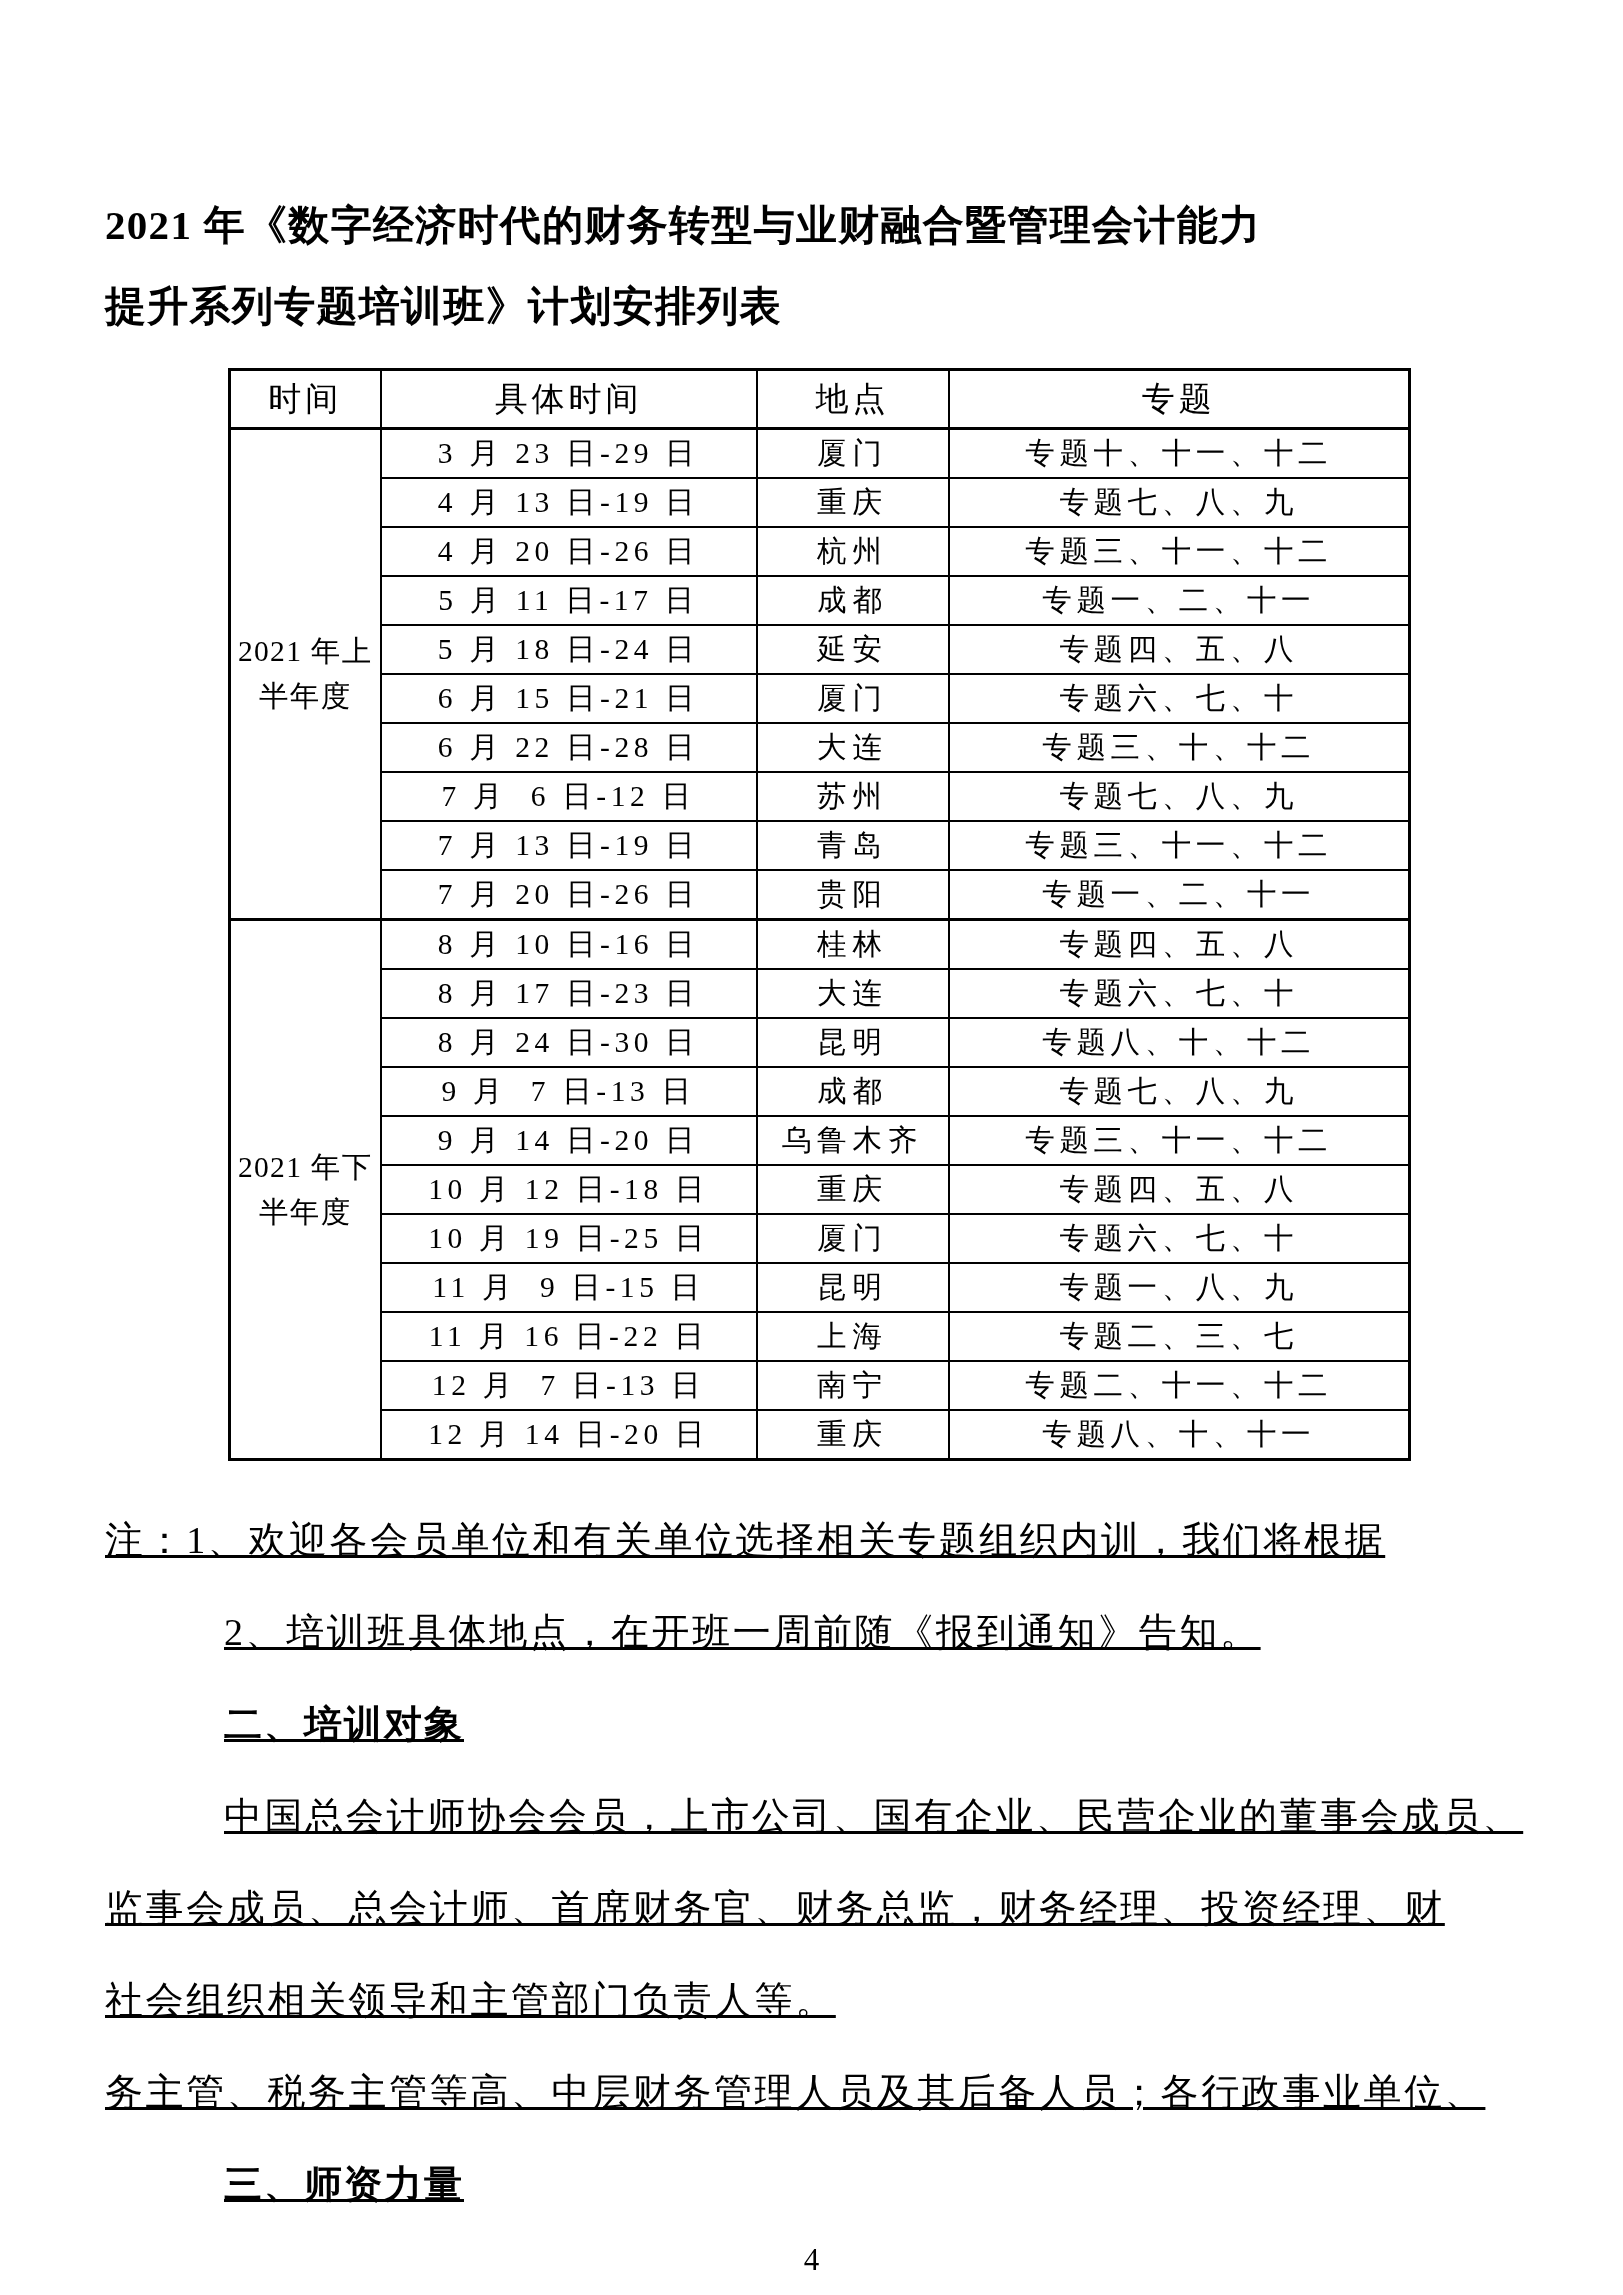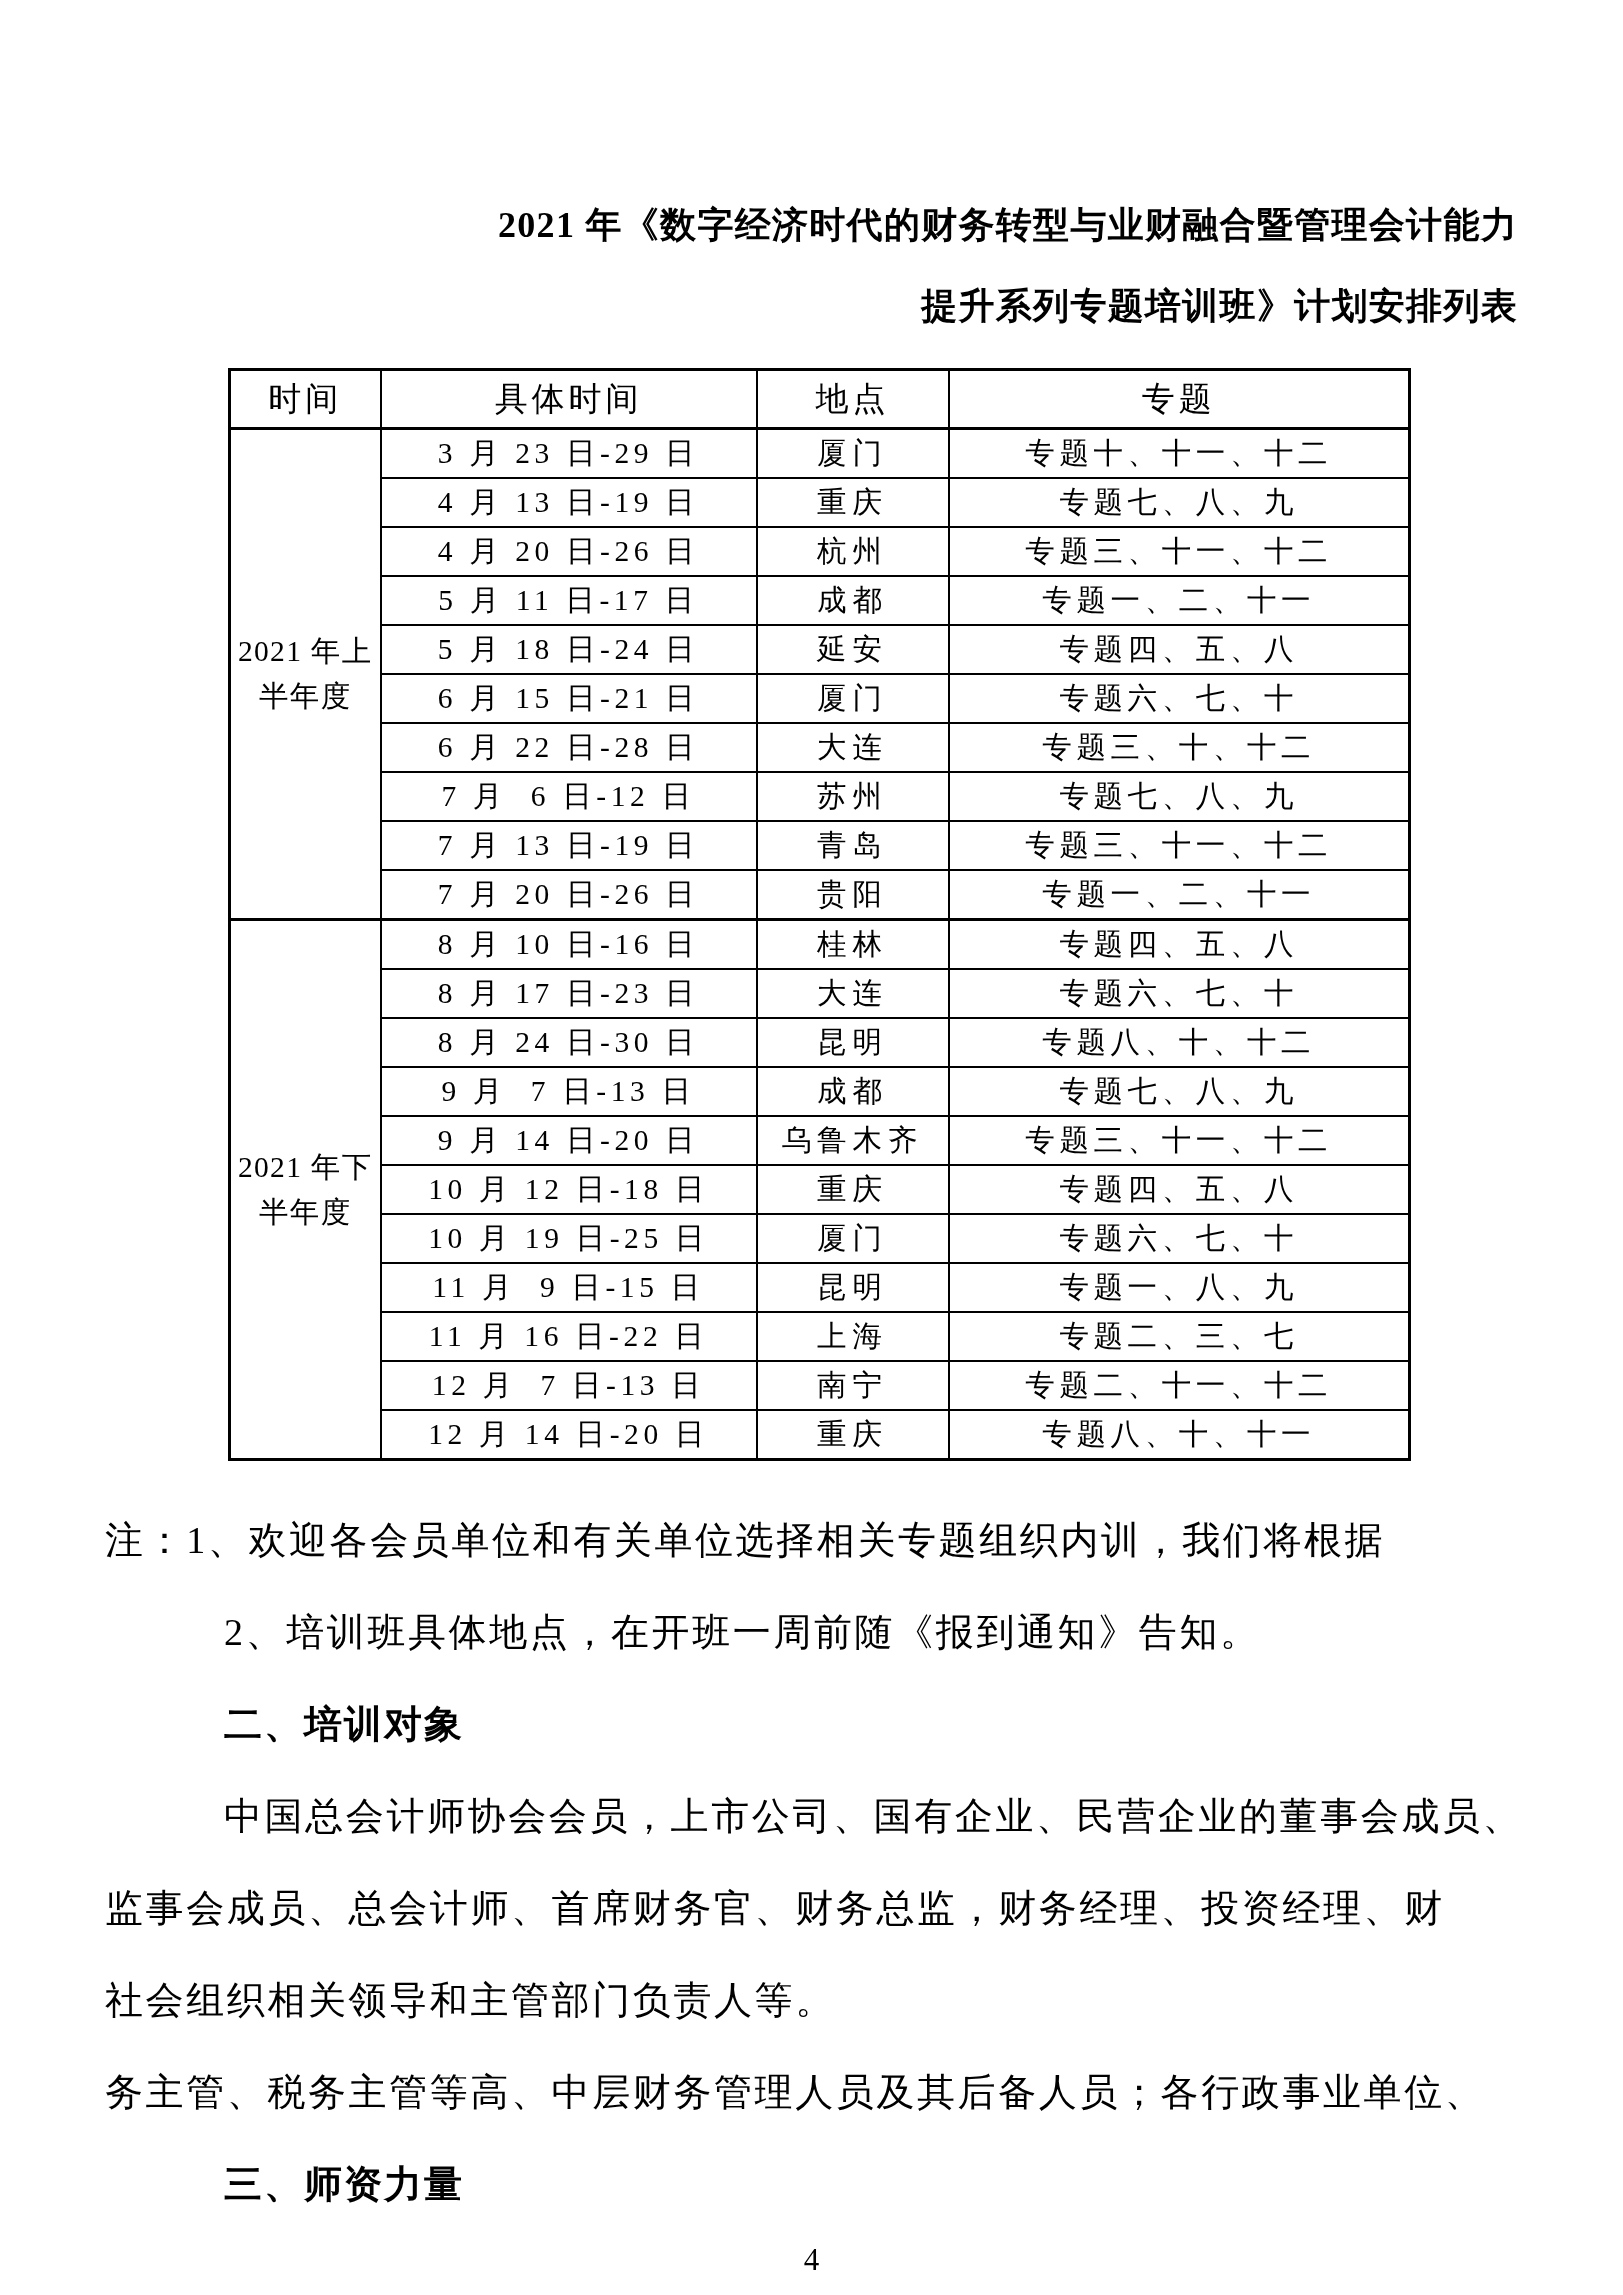--- a/index.html
+++ b/index.html
@@ -8,22 +8,22 @@
     width: 1623px;
     height: 2295px;
     margin: 0 auto;
     background: #ffffff;
     color: #000000;
     font-family: "Liberation Serif", "DejaVu Serif", serif;
     overflow: hidden;
   }
   .title {
     margin: 185px 105px 0 105px;
-    text-align: right;
-    font-size: 36px;
+    text-align: left;
+    font-size: 41px;
     font-weight: bold;
     line-height: 81px;
     letter-spacing: 1.3px;
   }
   table.schedule {
     border-collapse: collapse;
     table-layout: fixed;
     width: 1174px;
     margin: 21px 0 0 228px;
     border: 3.9px solid #000;
@@ -50,20 +50,21 @@
   .col-date   { width: 376px; letter-spacing: 4.6px; white-space: pre; }
   .col-city   { width: 192px; letter-spacing: 5.9px; border-radius: 24px; }
   .col-topic  { width: 461px; letter-spacing: 4.6px; }
   td.col-period { font-size: 29px; letter-spacing: 1.3px; line-height: 45px; }
   .body-line {
     margin: 0 105px;
     font-size: 38px;
     line-height: 92px;
     letter-spacing: 2.6px;
     white-space: nowrap;
+    text-decoration: underline;
   }
   .notes-block { margin-top: 33px; }
   .indented { text-indent: 119px; }
   .section-heading {
     font-family: "Liberation Sans", "DejaVu Sans", sans-serif;
     font-weight: bold;
     letter-spacing: 2px;
   }
   .page-number {
     position: absolute;

